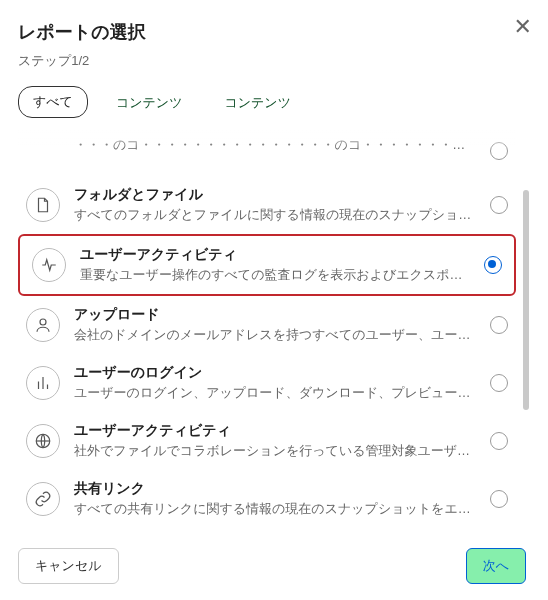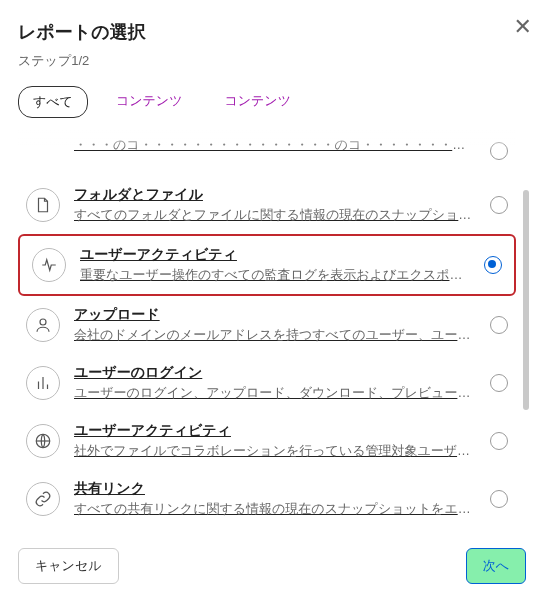--- a/index.html
+++ b/index.html
@@ -10,24 +10,24 @@
       height: 600px;
       overflow: hidden;
       color: #222;
       position: relative;
     }
     .modal { padding: 20px 18px 0 18px; height: 100%; display: flex; flex-direction: column; }
     .header { position: relative; margin-bottom: 16px; }
     .title { font-size: 18px; font-weight: 700; color: #222; margin-bottom: 4px; }
     .step { font-size: 13px; color: #666; margin-top: 8px; }
     .close-btn { position: absolute; top: -4px; right: -2px; cursor: pointer; color: #666; font-size: 22px; line-height: 1; }
-    .tabs { display: flex; gap: 14px; margin-bottom: 12px; align-items: flex-start; }
-    .tab { font-size: 13px; color: #a21caf; padding: 6px 14px; cursor: pointer; border-radius: 14px; }
+    .tabs { display: flex; gap: 14px; margin-bottom: 12px; align-items: flex-end; }
+    .tab { font-size: 13px; color: #14532d; padding: 6px 14px; cursor: pointer; border-radius: 14px; }
     .tab.active { border: 1px solid #333; color: #222; font-weight: 500; }
-    .list-wrap { position: relative; flex: 1; overflow: hidden; text-decoration: underline; }
+    .list-wrap { position: relative; flex: 1; overflow: hidden; }
     .list { height: 100%; overflow-y: auto; padding-right: 14px; }
     .partial-row { display: flex; align-items: center; padding: 4px 8px 8px 8px; gap: 14px; }
     .partial-row .icon-wrap { visibility: hidden; }
     .partial-text { font-size: 13px; color: #666; white-space: nowrap; overflow: hidden; text-overflow: ellipsis; flex: 1; position: relative; top: -6px; }
     .row { display: flex; align-items: center; padding: 10px 8px; gap: 14px; cursor: pointer; border-radius: 6px; }
     .row.highlight { border: 2px solid #c1272d; padding: 10px 12px; }
     .icon-wrap {
       width: 34px; height: 34px; min-width: 34px;
       border: 1px solid #bbb; border-radius: 50%;
       display: flex; align-items: center; justify-content: center;

